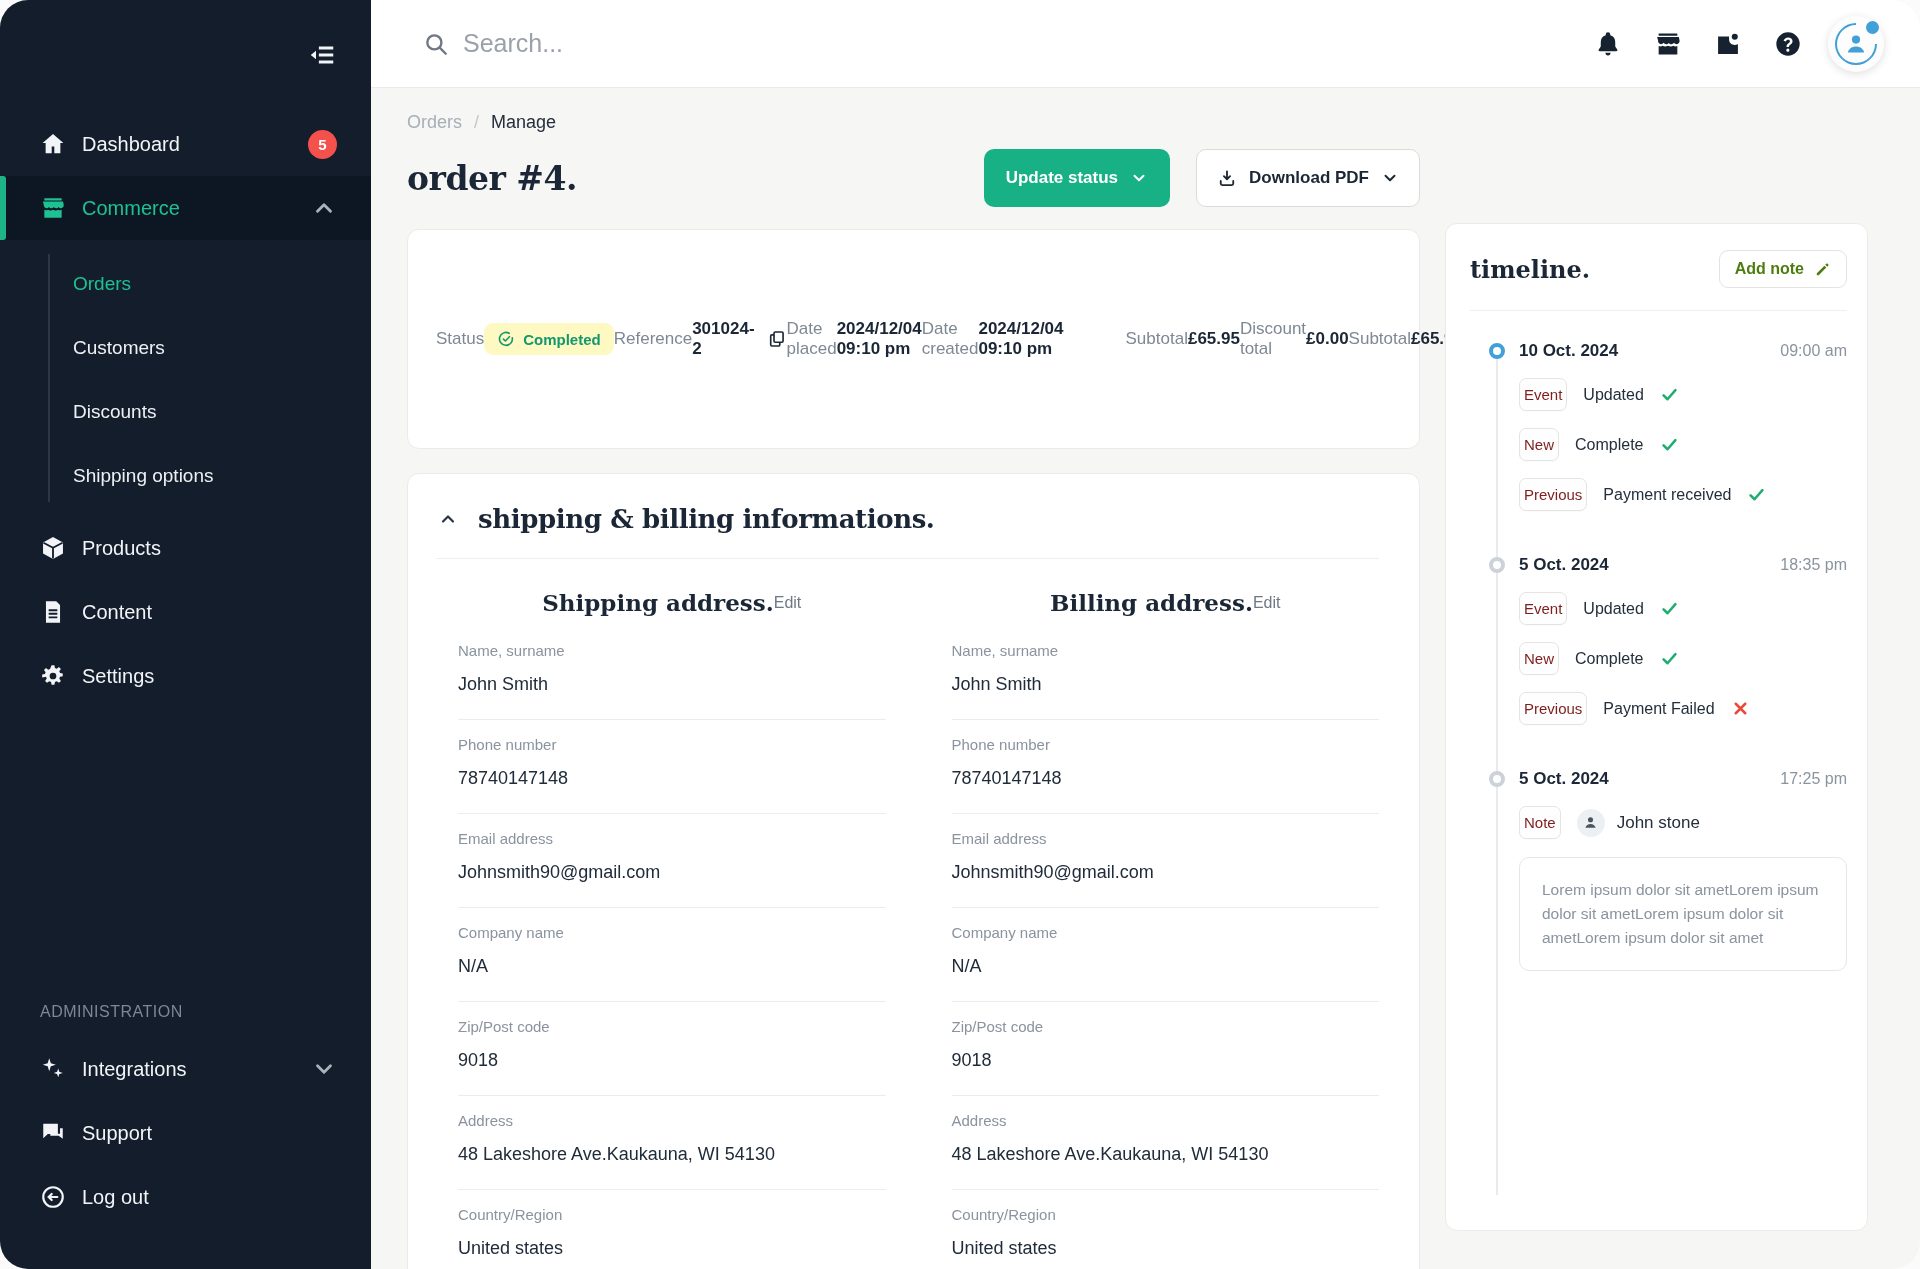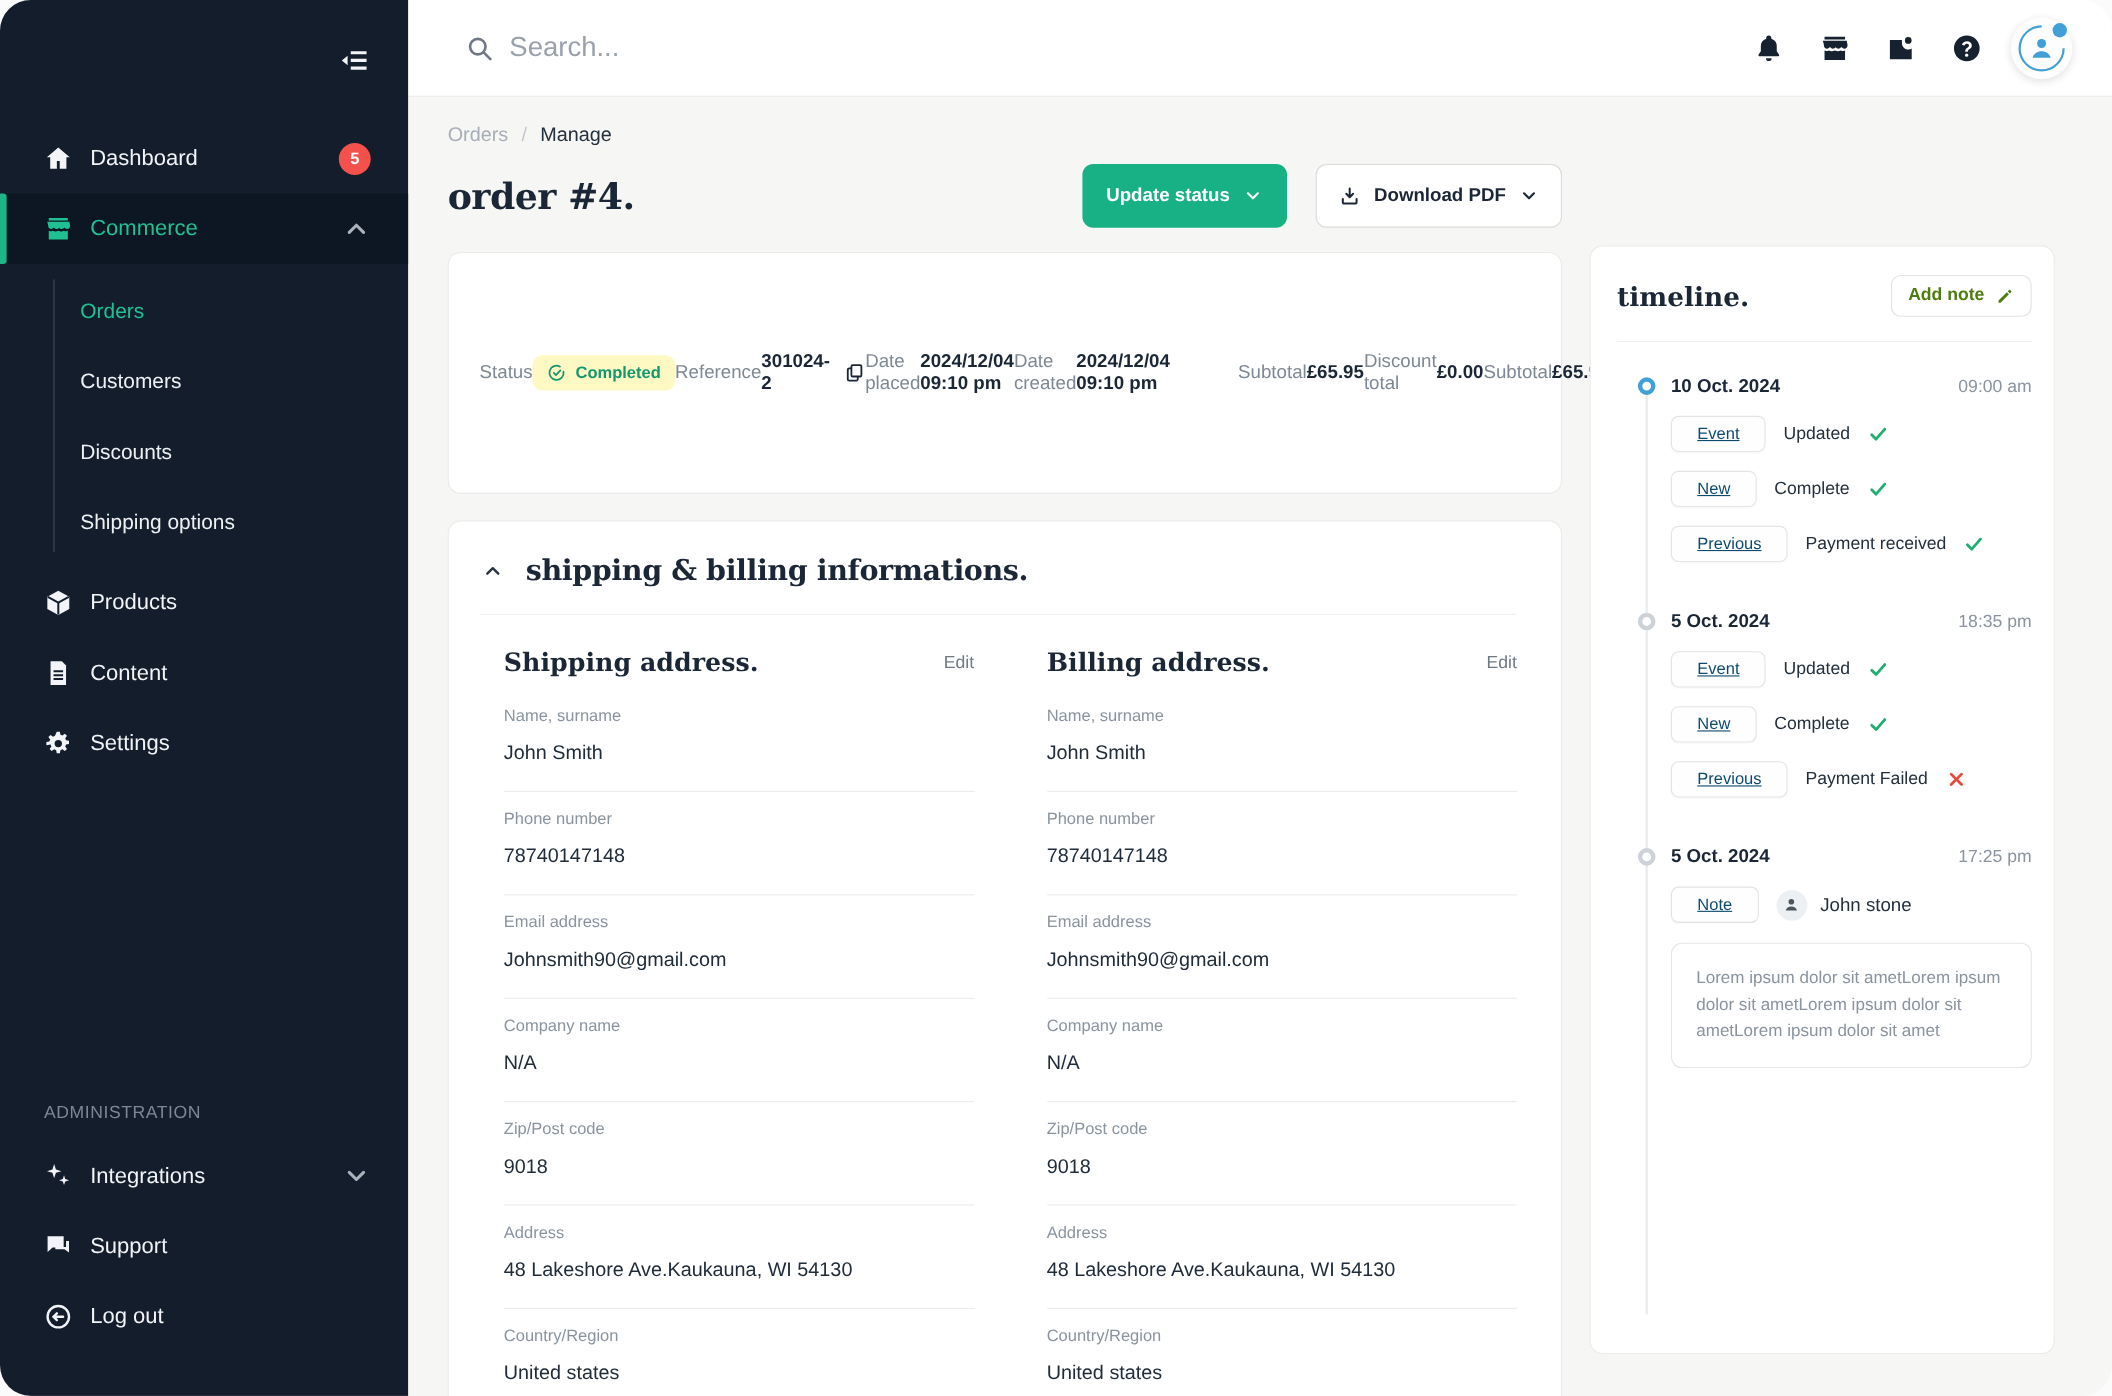--- a/index.html
+++ b/index.html
@@ -67,21 +67,21 @@
   .status-badge { display:inline-flex; align-items:center; gap:8px; background:#fef9c3; border-radius:9px; padding:7px 13px; color:#13976e; font-size:15px; font-weight:bold; }
   .status-badge .icon { width:18px; height:18px; }
   .copy-btn { width:22px; height:22px; color:#1b2736; cursor:pointer; display:inline-block; }
 
   
   .ship-card { margin-top:24px; padding:30px 40px 10px 28px; }
   .ship-header { display:flex; align-items:center; gap:20px; padding:0 0 24px 2px; border-bottom:1px solid #efefec; cursor:pointer; }
   .ship-header .icon { width:20px; height:20px; color:#2a3541; }
   .ship-title { font-family:"DejaVu Serif", serif; font-weight:bold; font-size:26px; color:#1b2736; letter-spacing:-.4px; }
   .addr-grid { display:grid; grid-template-columns:1fr 1fr; column-gap:66px; padding:30px 0 0 22px; }
-  .addr-head { display:flex; align-items:center; justify-content:space-between; margin-bottom:10px; }
+  .addr-head { display:flex; align-items:center; justify-content:center; margin-bottom:10px; }
   .addr-title { font-family:"DejaVu Serif", serif; font-weight:bold; font-size:23px; color:#1b2736; }
   .edit-link { font-size:16px; color:#6f7984; cursor:pointer; }
   .field { padding:16px 0 24px; border-bottom:1px solid #ececea; }
   .field:last-child { border-bottom:none; }
   .field-label { font-size:15px; color:#8a939e; margin-bottom:15px; }
   .field-value { font-size:18px; color:#202c3a; }
 
   
   .timeline-card { height:1008px; padding:26px 20px 0 24px; display:flex; flex-direction:column; }
   .tl-header { display:flex; align-items:center; justify-content:space-between; padding-bottom:22px; border-bottom:1px solid #efefec; }
@@ -90,21 +90,21 @@
   .addnote-btn .icon { width:17px; height:17px; }
   .tl-entries { position:relative; margin-top:30px; flex:1; }
   .tl-line { position:absolute; left:26px; top:16px; width:2px; height:838px; background:#e8eaed; }
   .tl-entry { position:relative; padding-left:49px; margin-bottom:44px; }
   .tl-marker { position:absolute; left:19px; top:2px; width:16px; height:16px; border-radius:50%; background:#fff; border:4px solid #ccd2d8; }
   .tl-marker.active { border-color:#41a0d8; }
   .tl-entry-head { display:flex; align-items:baseline; justify-content:space-between; }
   .tl-date { font-size:17px; font-weight:bold; color:#1b2736; }
   .tl-time { font-size:16px; color:#8a939e; }
   .tl-row { margin-top:17px; display:flex; align-items:center; gap:16px; }
-  .tl-badge { display:inline-flex; align-items:center; border:1px solid #e4e4e2; background:#fefefe; border-radius:7px; padding:7px 23px; font-size:15px; color:#0c4a6e; box-shadow:0 1px 1px rgba(0,0,0,.02);text-decoration:underline; }
+  .tl-badge { display:inline-flex; align-items:center; border:1px solid #e4e4e2; background:#fefefe; border-radius:7px; padding:7px 4px; font-size:15px; color:#7f1d1d; box-shadow:0 1px 1px rgba(0,0,0,.02); }
   .tl-text { font-size:16px; color:#232f3b; }
   .tl-status { width:19px; height:19px; }
   .tl-status.success { color:#1fae6f; }
   .tl-status.fail { color:#e8493b; }
   .note-author { display:flex; align-items:center; gap:12px; }
   .author-avatar { width:28px; height:28px; border-radius:50%; background:#edf0f2; display:flex; align-items:center; justify-content:center; color:#4a5560; }
   .author-avatar .icon { width:15px; height:15px; }
   .author-name { font-size:17px; color:#232f3b; }
   .note-box { margin-top:18px; border:1px solid #e6e6e4; border-radius:10px; padding:20px 22px; font-size:15.5px; line-height:1.55; color:#8a939e; }
 

